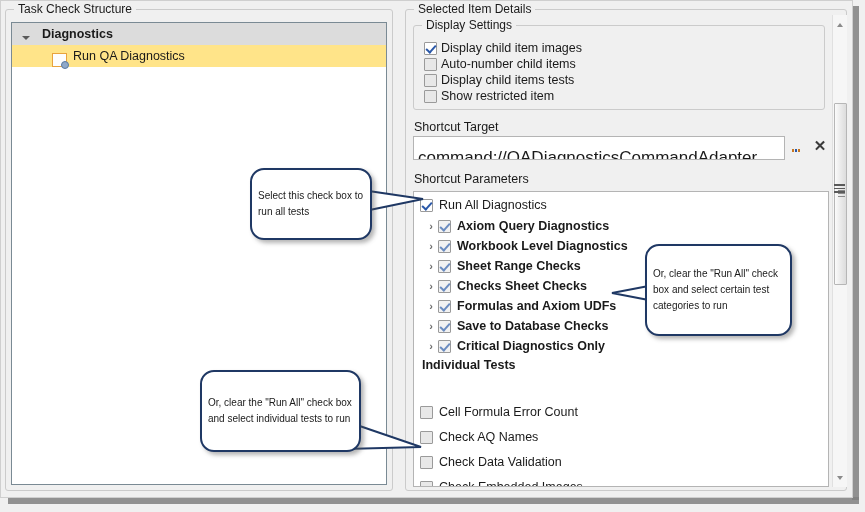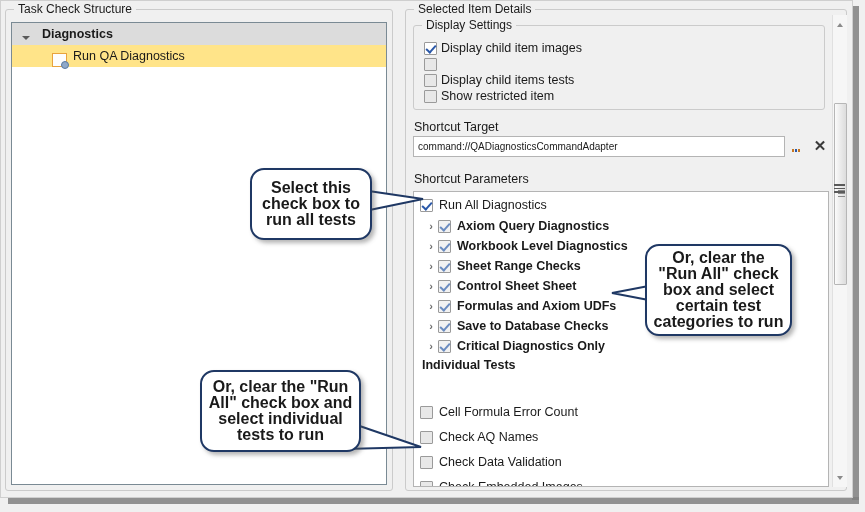--- a/index.html
+++ b/index.html
@@ -130,23 +130,23 @@
 
   
   .fld-label{
     position:absolute;font-size:12.5px;color:#1a1a1a;
   }
   .textbox{
     position:absolute;
     background:#ffffff;
     border:1px solid #b4b4b4;
     box-sizing:border-box;
-    font-size:10px;
+    font-size:17px;
     line-height:20px;
-    padding:0 4px;
+    padding:11px 4px;
     color:#1a1a1a;
     white-space:nowrap;overflow:hidden;
   }
   .ellipsis-btn{
     position:absolute;width:16px;height:18px;
     display:flex;align-items:flex-end;justify-content:center;
     gap:1px;padding-bottom:5px;box-sizing:border-box;
   }
   .ellipsis-btn i{width:2px;height:3px;display:block;}
   .x-btn{
@@ -210,29 +210,28 @@
   }
   .inner-grip i{display:block;height:1.5px;background:#5a5a5a;margin-bottom:2px;}
 
   
   .callout{
     position:absolute;
     background:#ffffff;
     border:2px solid #1f3864;
     border-radius:14px;
     box-sizing:border-box;
-    text-align:center;
-    font-size:16px;
+    text-align:left;
+    font-size:10px;
     color:#1a1a1a;
     line-height:16px;
     display:flex;align-items:center;justify-content:center;
     padding:4px 6px;
     box-shadow:3px 3px 4px rgba(90,90,90,.45);
     z-index:30;
-    font-weight:bold;
   }
   .tail{
     position:absolute;z-index:29;
   }
   .tail svg{display:block;overflow:visible;}
 </style>
 </head>
 <body>
 
 <div class="app">
@@ -262,20 +261,21 @@
 
     <div class="group" id="display-settings">
       <span class="group-title">Display Settings</span>
 
       <div class="cb-row" style="top:14px">
         <span class="cbox checked"></span>
         <span>Display child item images</span>
       </div>
       <div class="cb-row" style="top:30px">
         <span class="cbox"></span>
+        <span>Auto-number child items</span>
       </div>
       <div class="cb-row" style="top:46px">
         <span class="cbox"></span>
         <span>Display child items tests</span>
       </div>
       <div class="cb-row" style="top:62px">
         <span class="cbox"></span>
         <span>Show restricted item</span>
       </div>
     </div>
@@ -309,21 +309,21 @@
         <span class="txt">Workbook Level Diagnostics</span>
       </div>
       <div class="li bold" style="left:10px;top:65px">
         <span class="arrow">›</span>
         <span class="cbox disabled-check"></span>
         <span class="txt">Sheet Range Checks</span>
       </div>
       <div class="li bold" style="left:10px;top:85px">
         <span class="arrow">›</span>
         <span class="cbox disabled-check"></span>
-        <span class="txt">Control Sheet Sheet</span>
+        <span class="txt">Checks Sheet Checks</span>
       </div>
       <div class="li bold" style="left:10px;top:105px">
         <span class="arrow">›</span>
         <span class="cbox disabled-check"></span>
         <span class="txt">Formulas and Axiom UDFs</span>
       </div>
       <div class="li bold" style="left:10px;top:125px">
         <span class="arrow">›</span>
         <span class="cbox disabled-check"></span>
         <span class="txt">Save to Database Checks</span>

